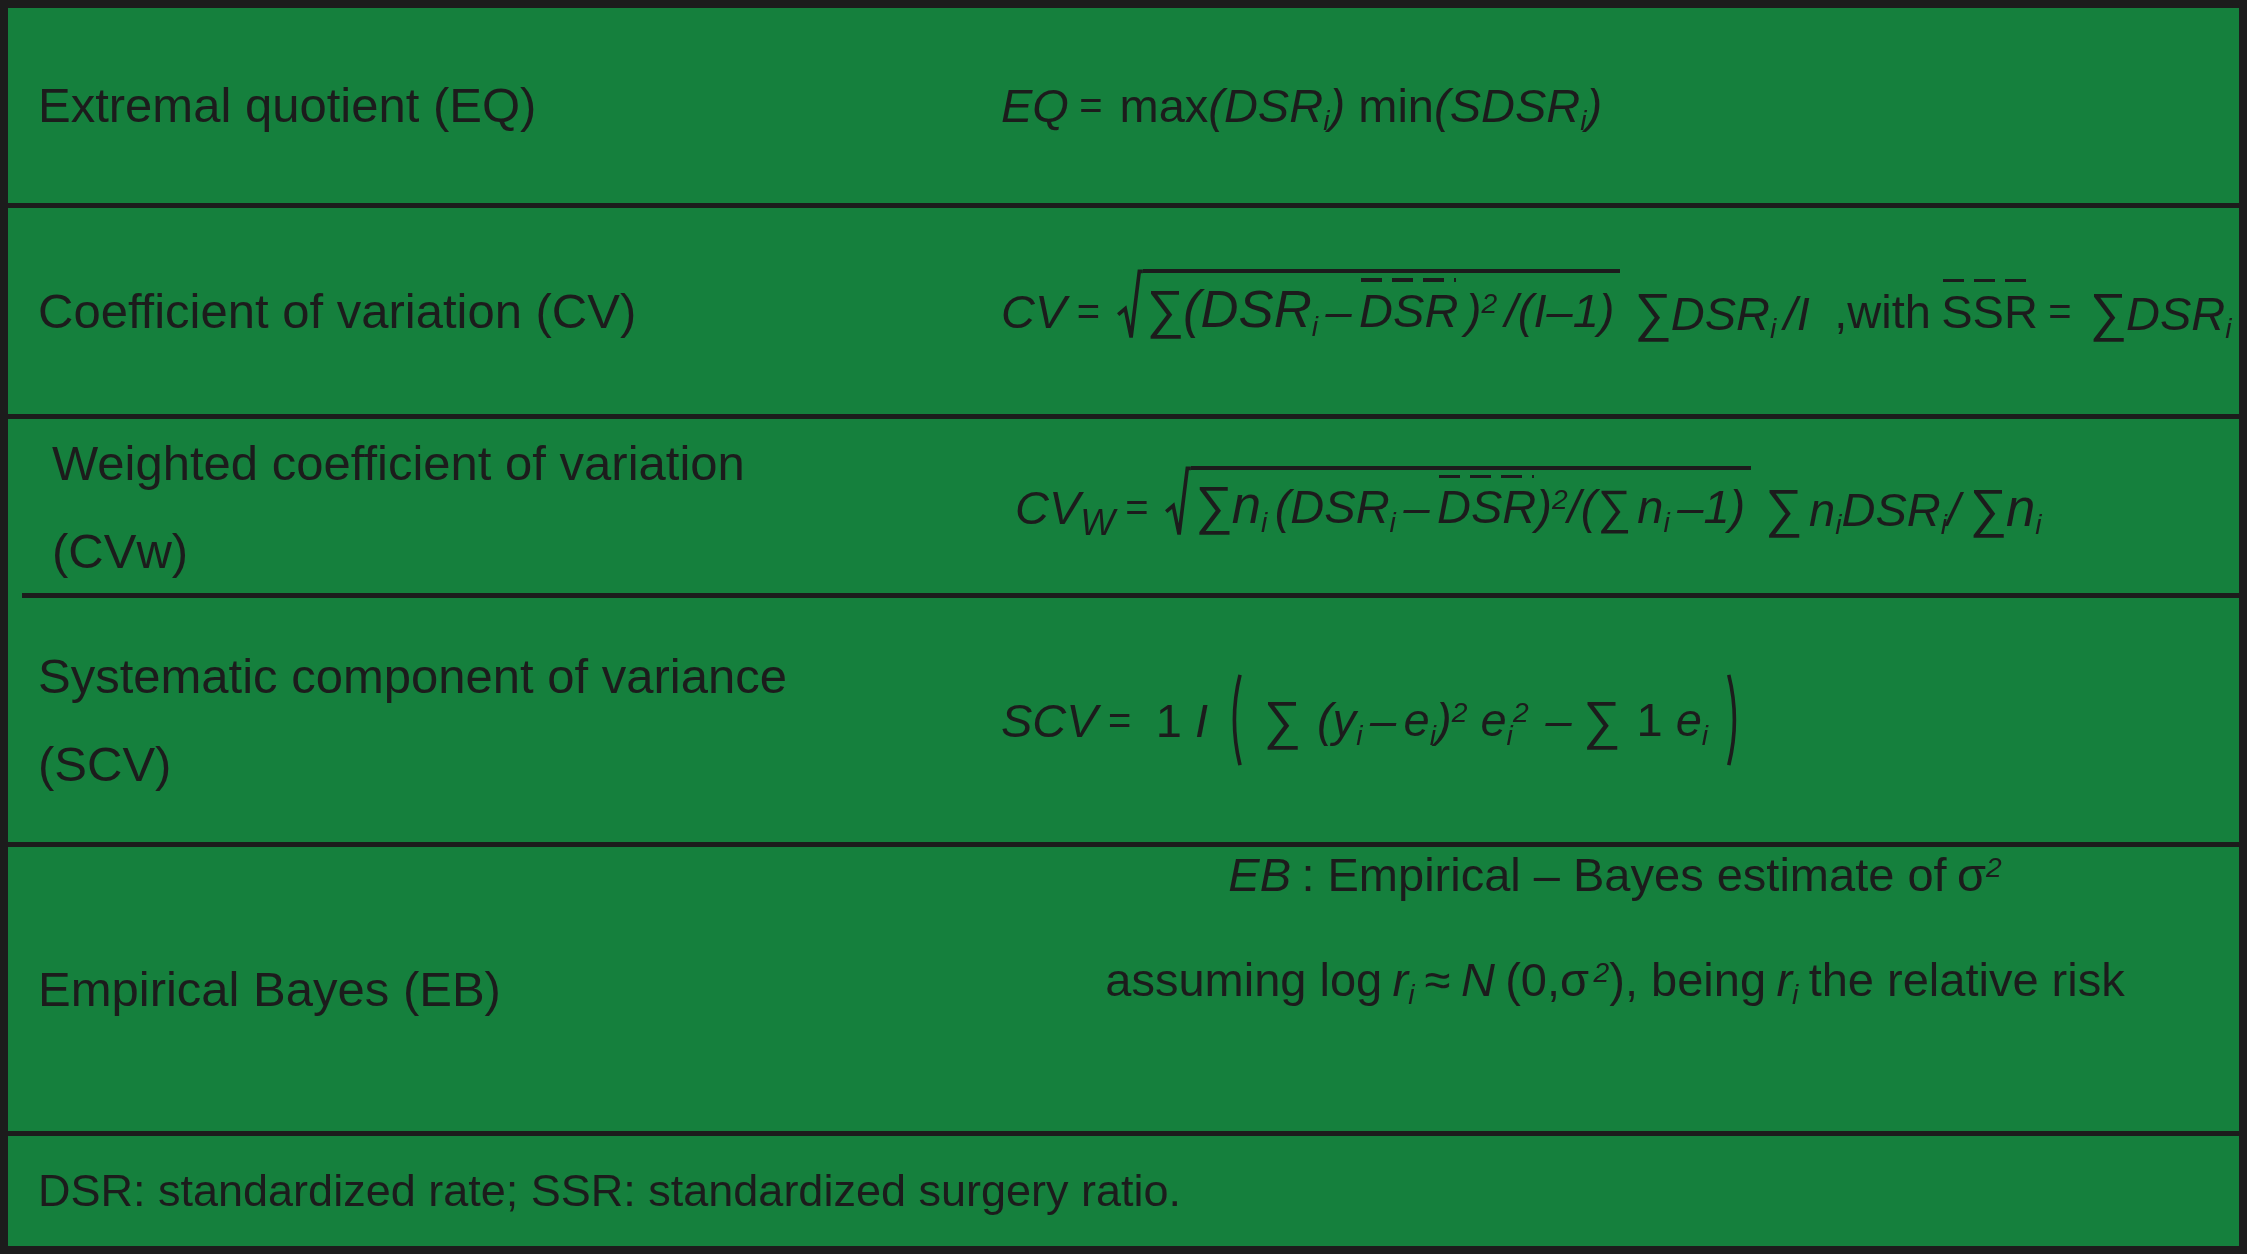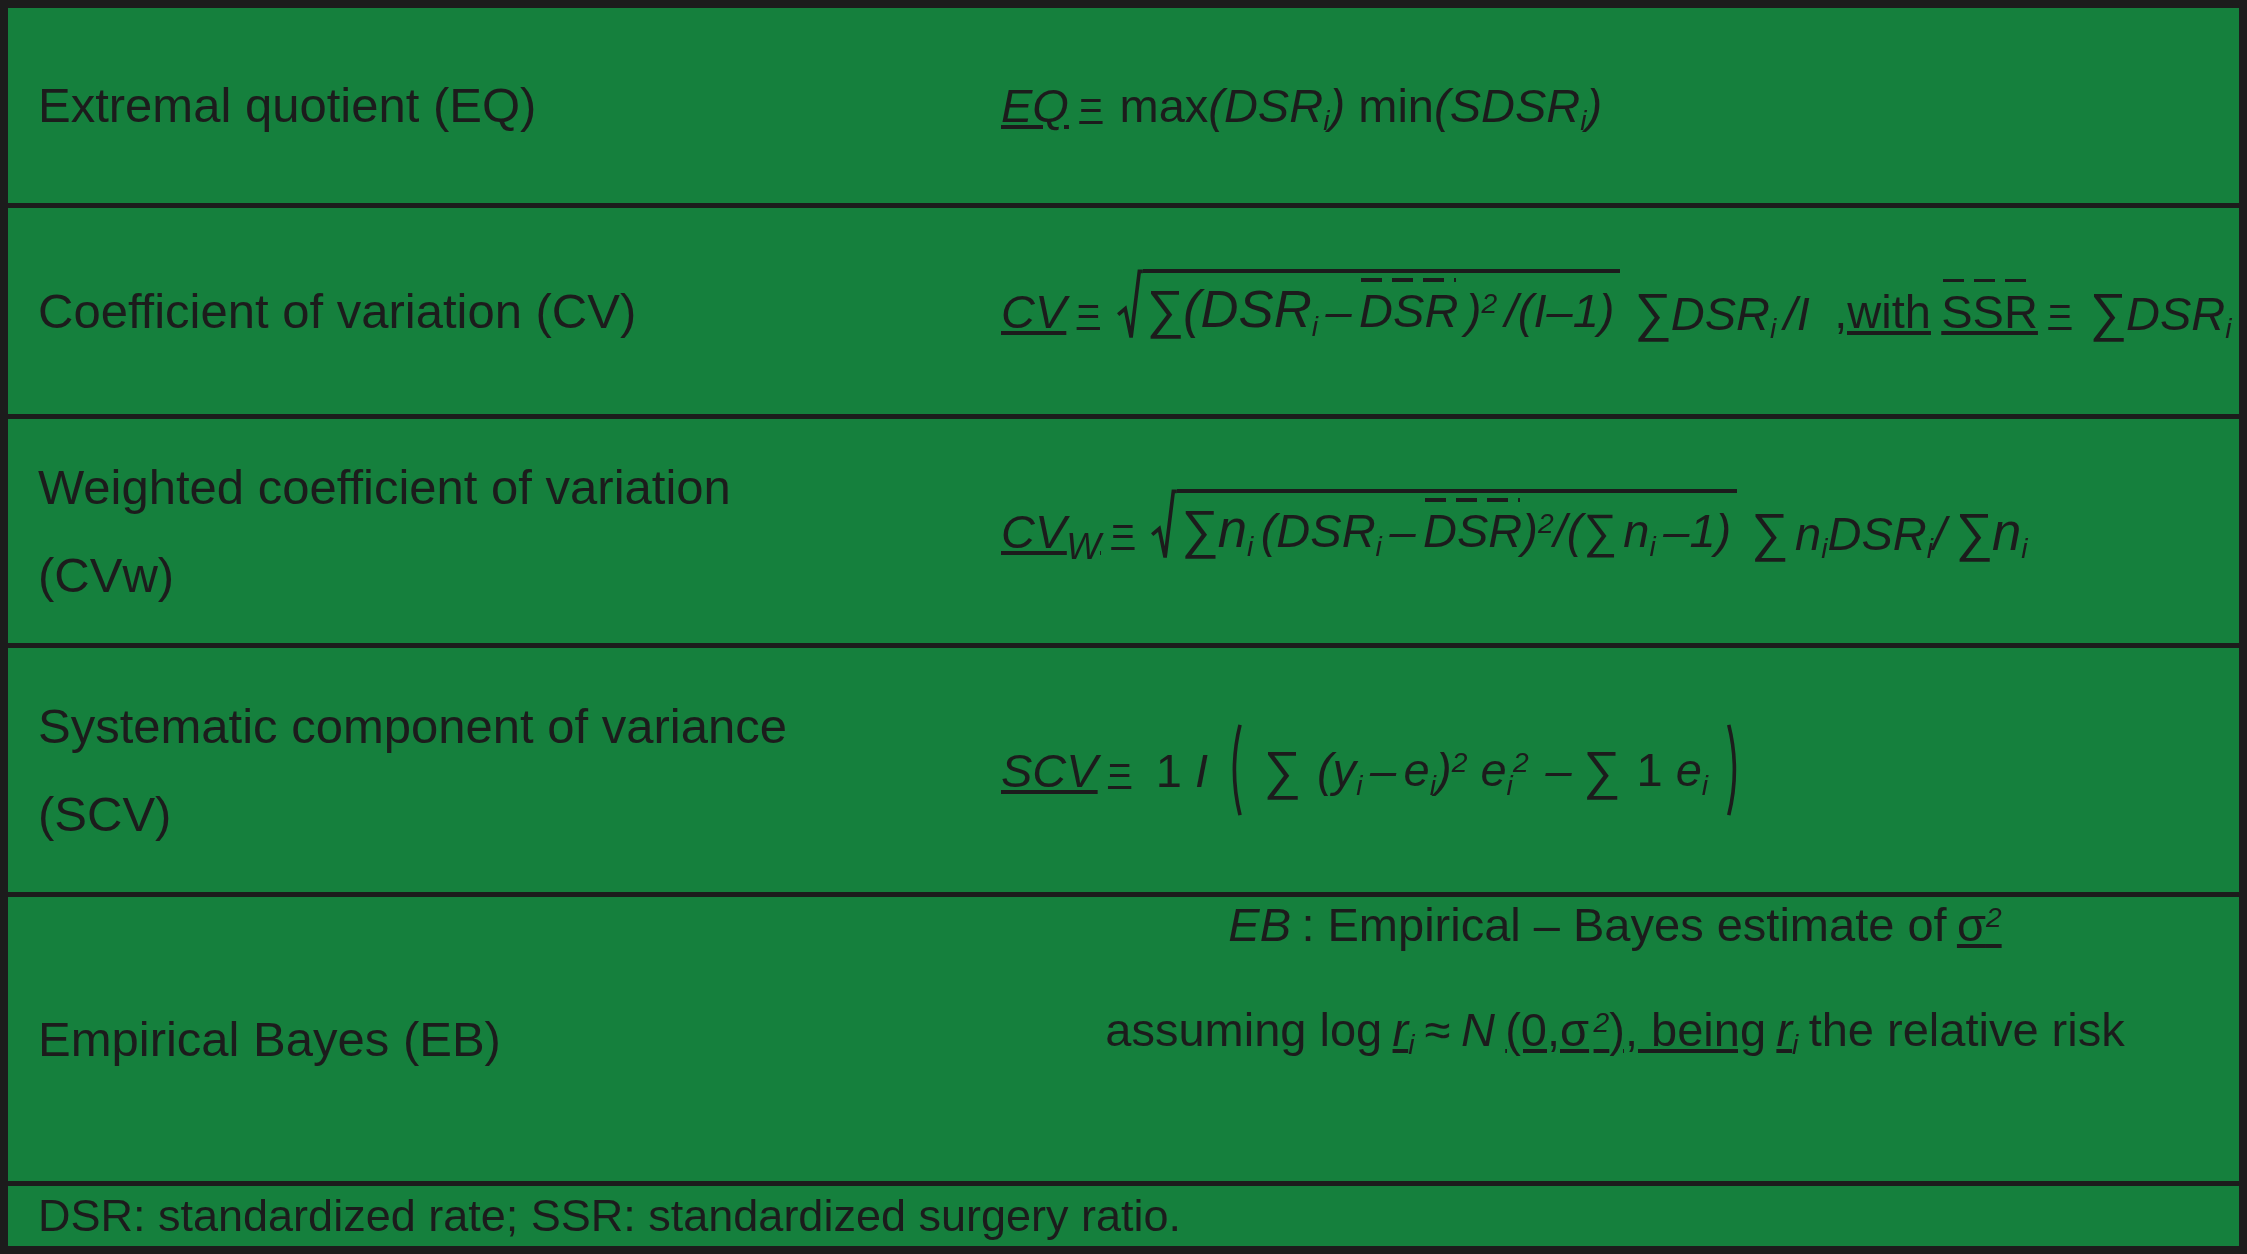--- a/index.html
+++ b/index.html
@@ -11,39 +11,39 @@
     border:8px solid var(--ink);
     background:#15803d;
     display:flex; flex-direction:column;
   }
   .row{
     display:grid; grid-template-columns:965px 1fr;
     border-bottom:5px solid var(--ink);
     align-items:stretch;
   }
   .row:last-child{ border-bottom:none; flex:1; }
-  .r1{ height:200px; } .r2{ height:211px; } .r3{ height:229px; }
+  .r1{ height:200px; } .r2{ height:211px; } .r3{ height:179px;margin-left:14px; }
   .r4{ height:249px; } .r5{ height:289px; }
 
   .label-cell{
     display:flex; flex-direction:column; justify-content:center;
     padding-left:30px; font-size:49px; line-height:1.8; color:var(--ink);
   }
   .formula-cell{
     display:flex; align-items:center; padding-left:28px; padding-right:10px;
     font-size:47px; gap:0.22em; color:var(--ink);
   }
   .footnote-cell{
     grid-column:1 / -1; display:flex; align-items:center;
     padding-left:30px; font-size:45px;
   }
 
   .it{ font-style:italic; }
   .up{ font-style:normal; }
-  .tok{ white-space:nowrap;text-decoration:underline; }
+  .tok{ white-space:nowrap; }
   .ml{ margin-left:0.16em; }
   .mlr{ margin-left:0.16em; margin-right:0.16em; }
   .eqs{ font-size:0.85em; }
   .sum{ font-size:1.12em; }
 
   .sub{ font-size:0.6em; font-style:italic; position:relative; top:0.3em; }
   .sup{ font-size:0.6em; font-style:italic; position:relative; top:-0.5em; }
   .subW{ font-size:0.78em; font-style:italic; position:relative; top:0.32em; }
 
   .frac{ display:inline-flex; flex-direction:row; align-items:center; vertical-align:middle; }

